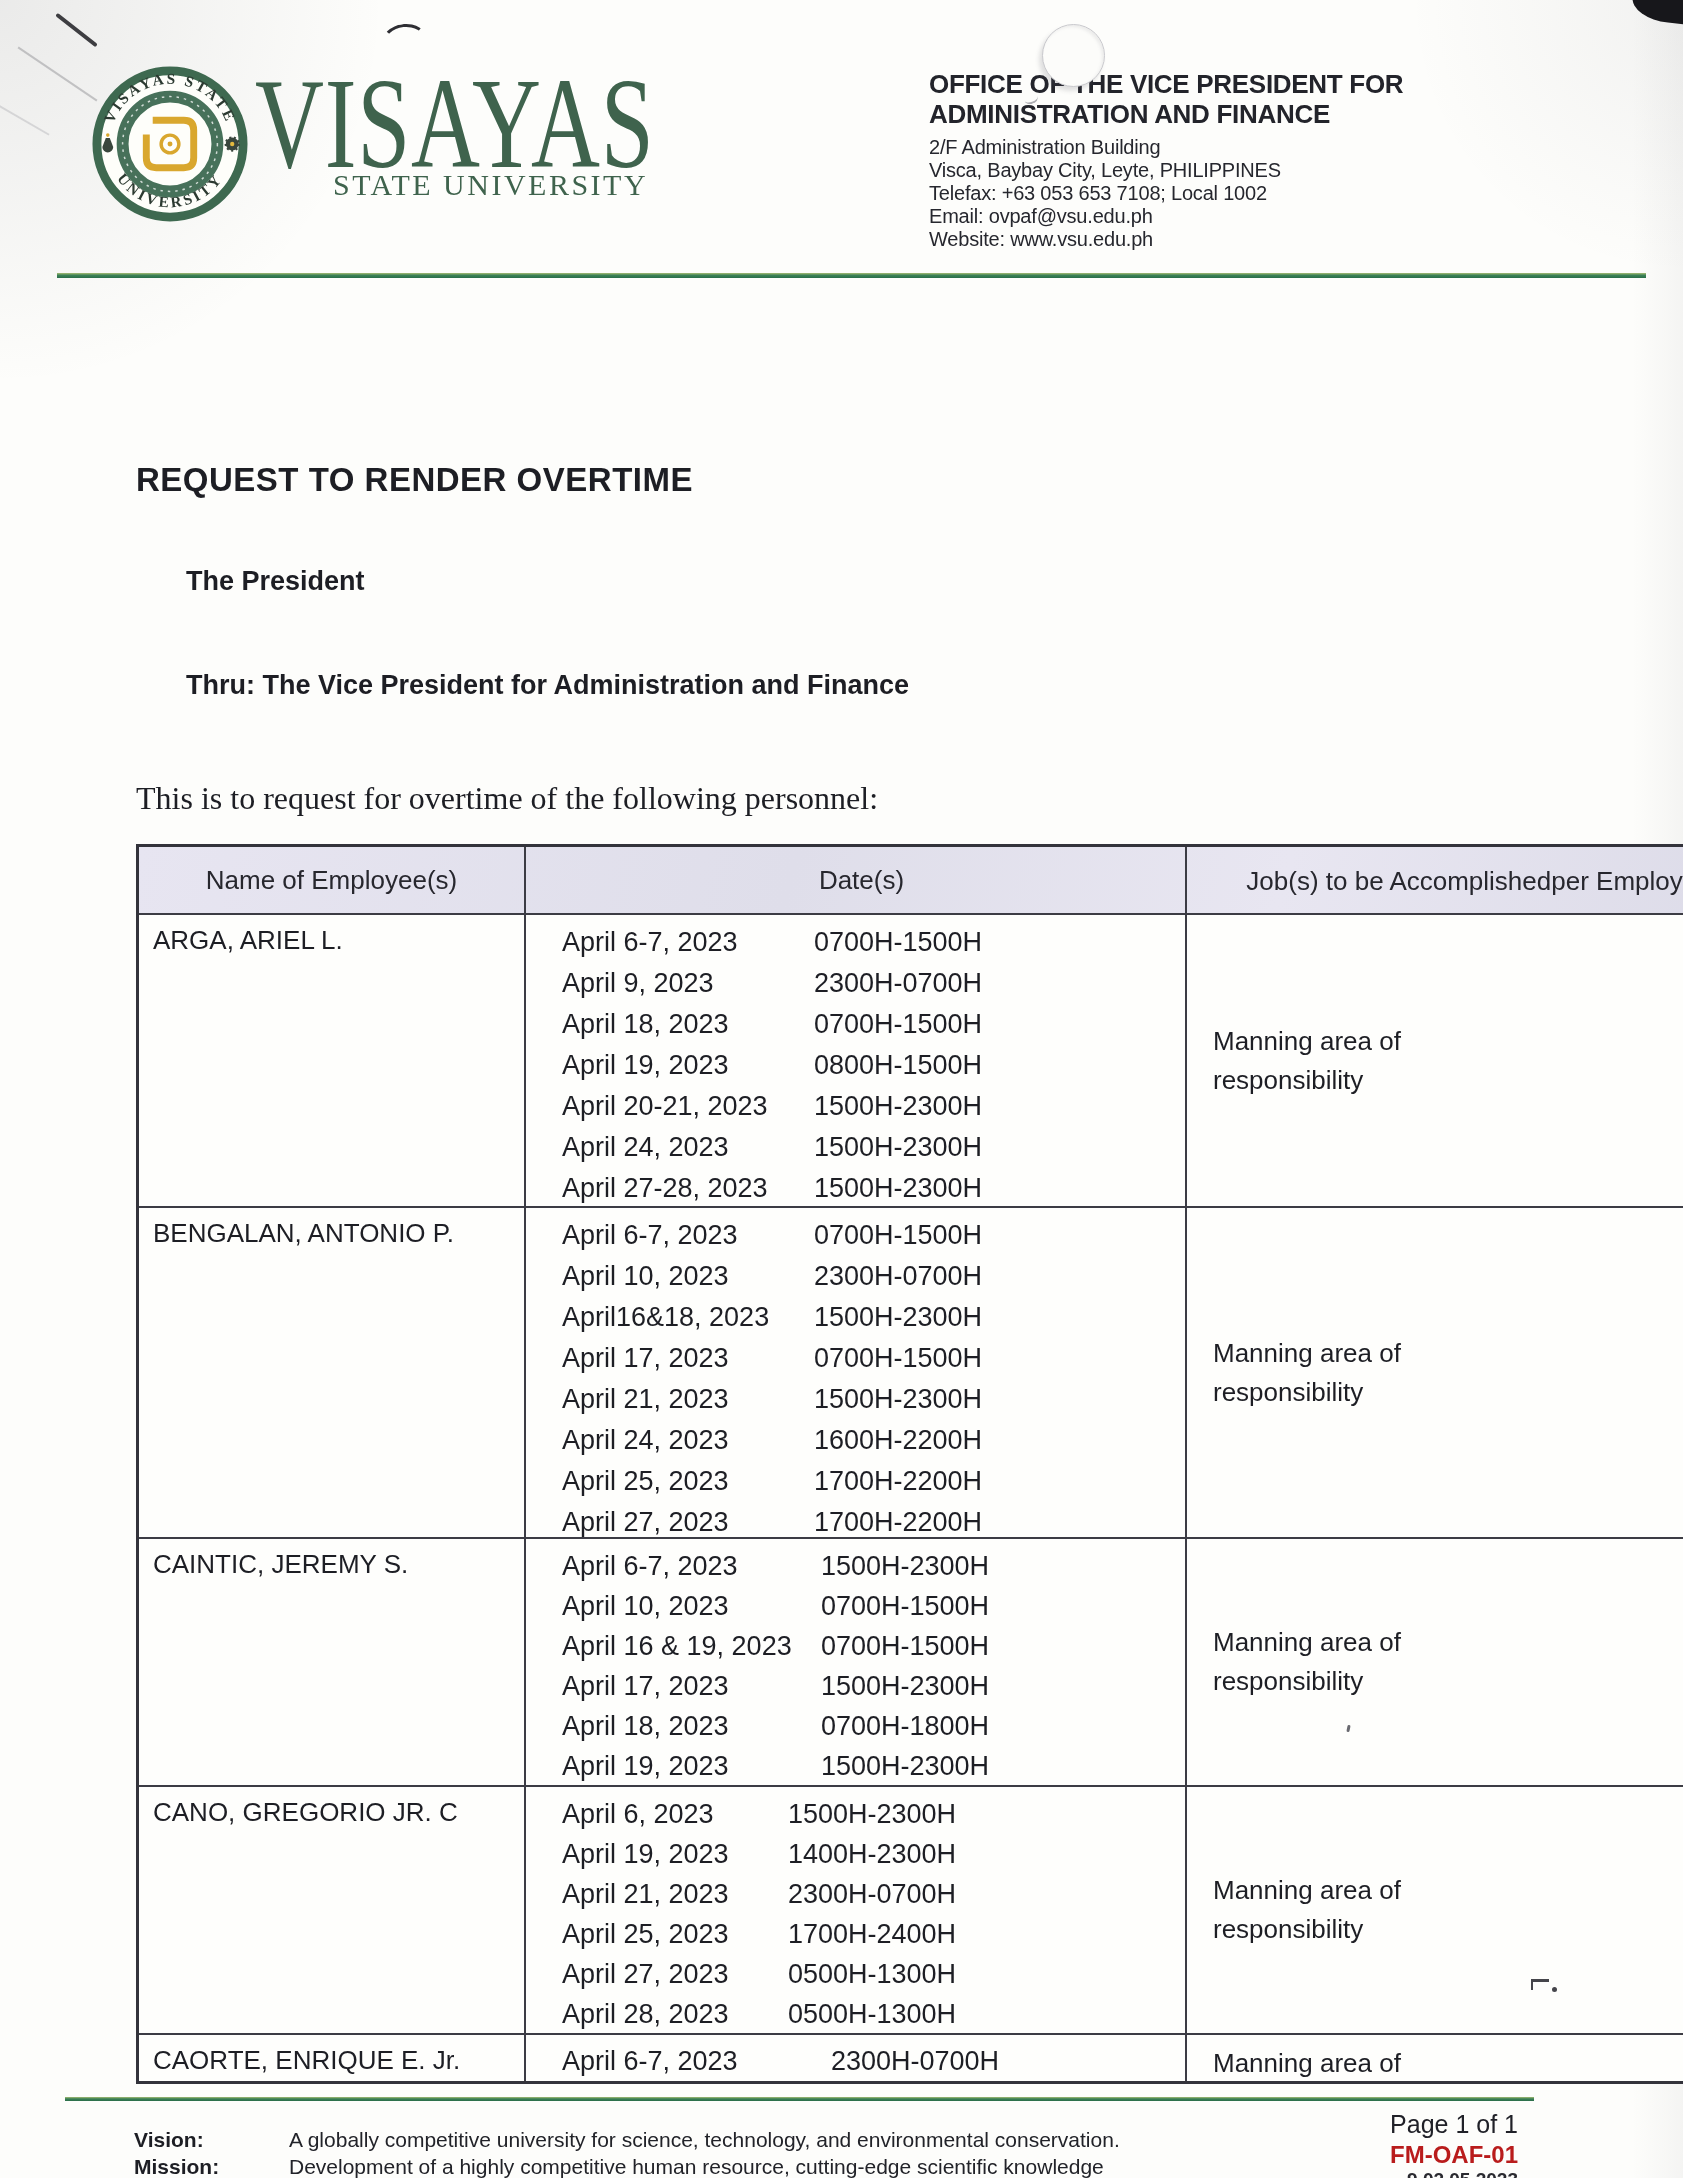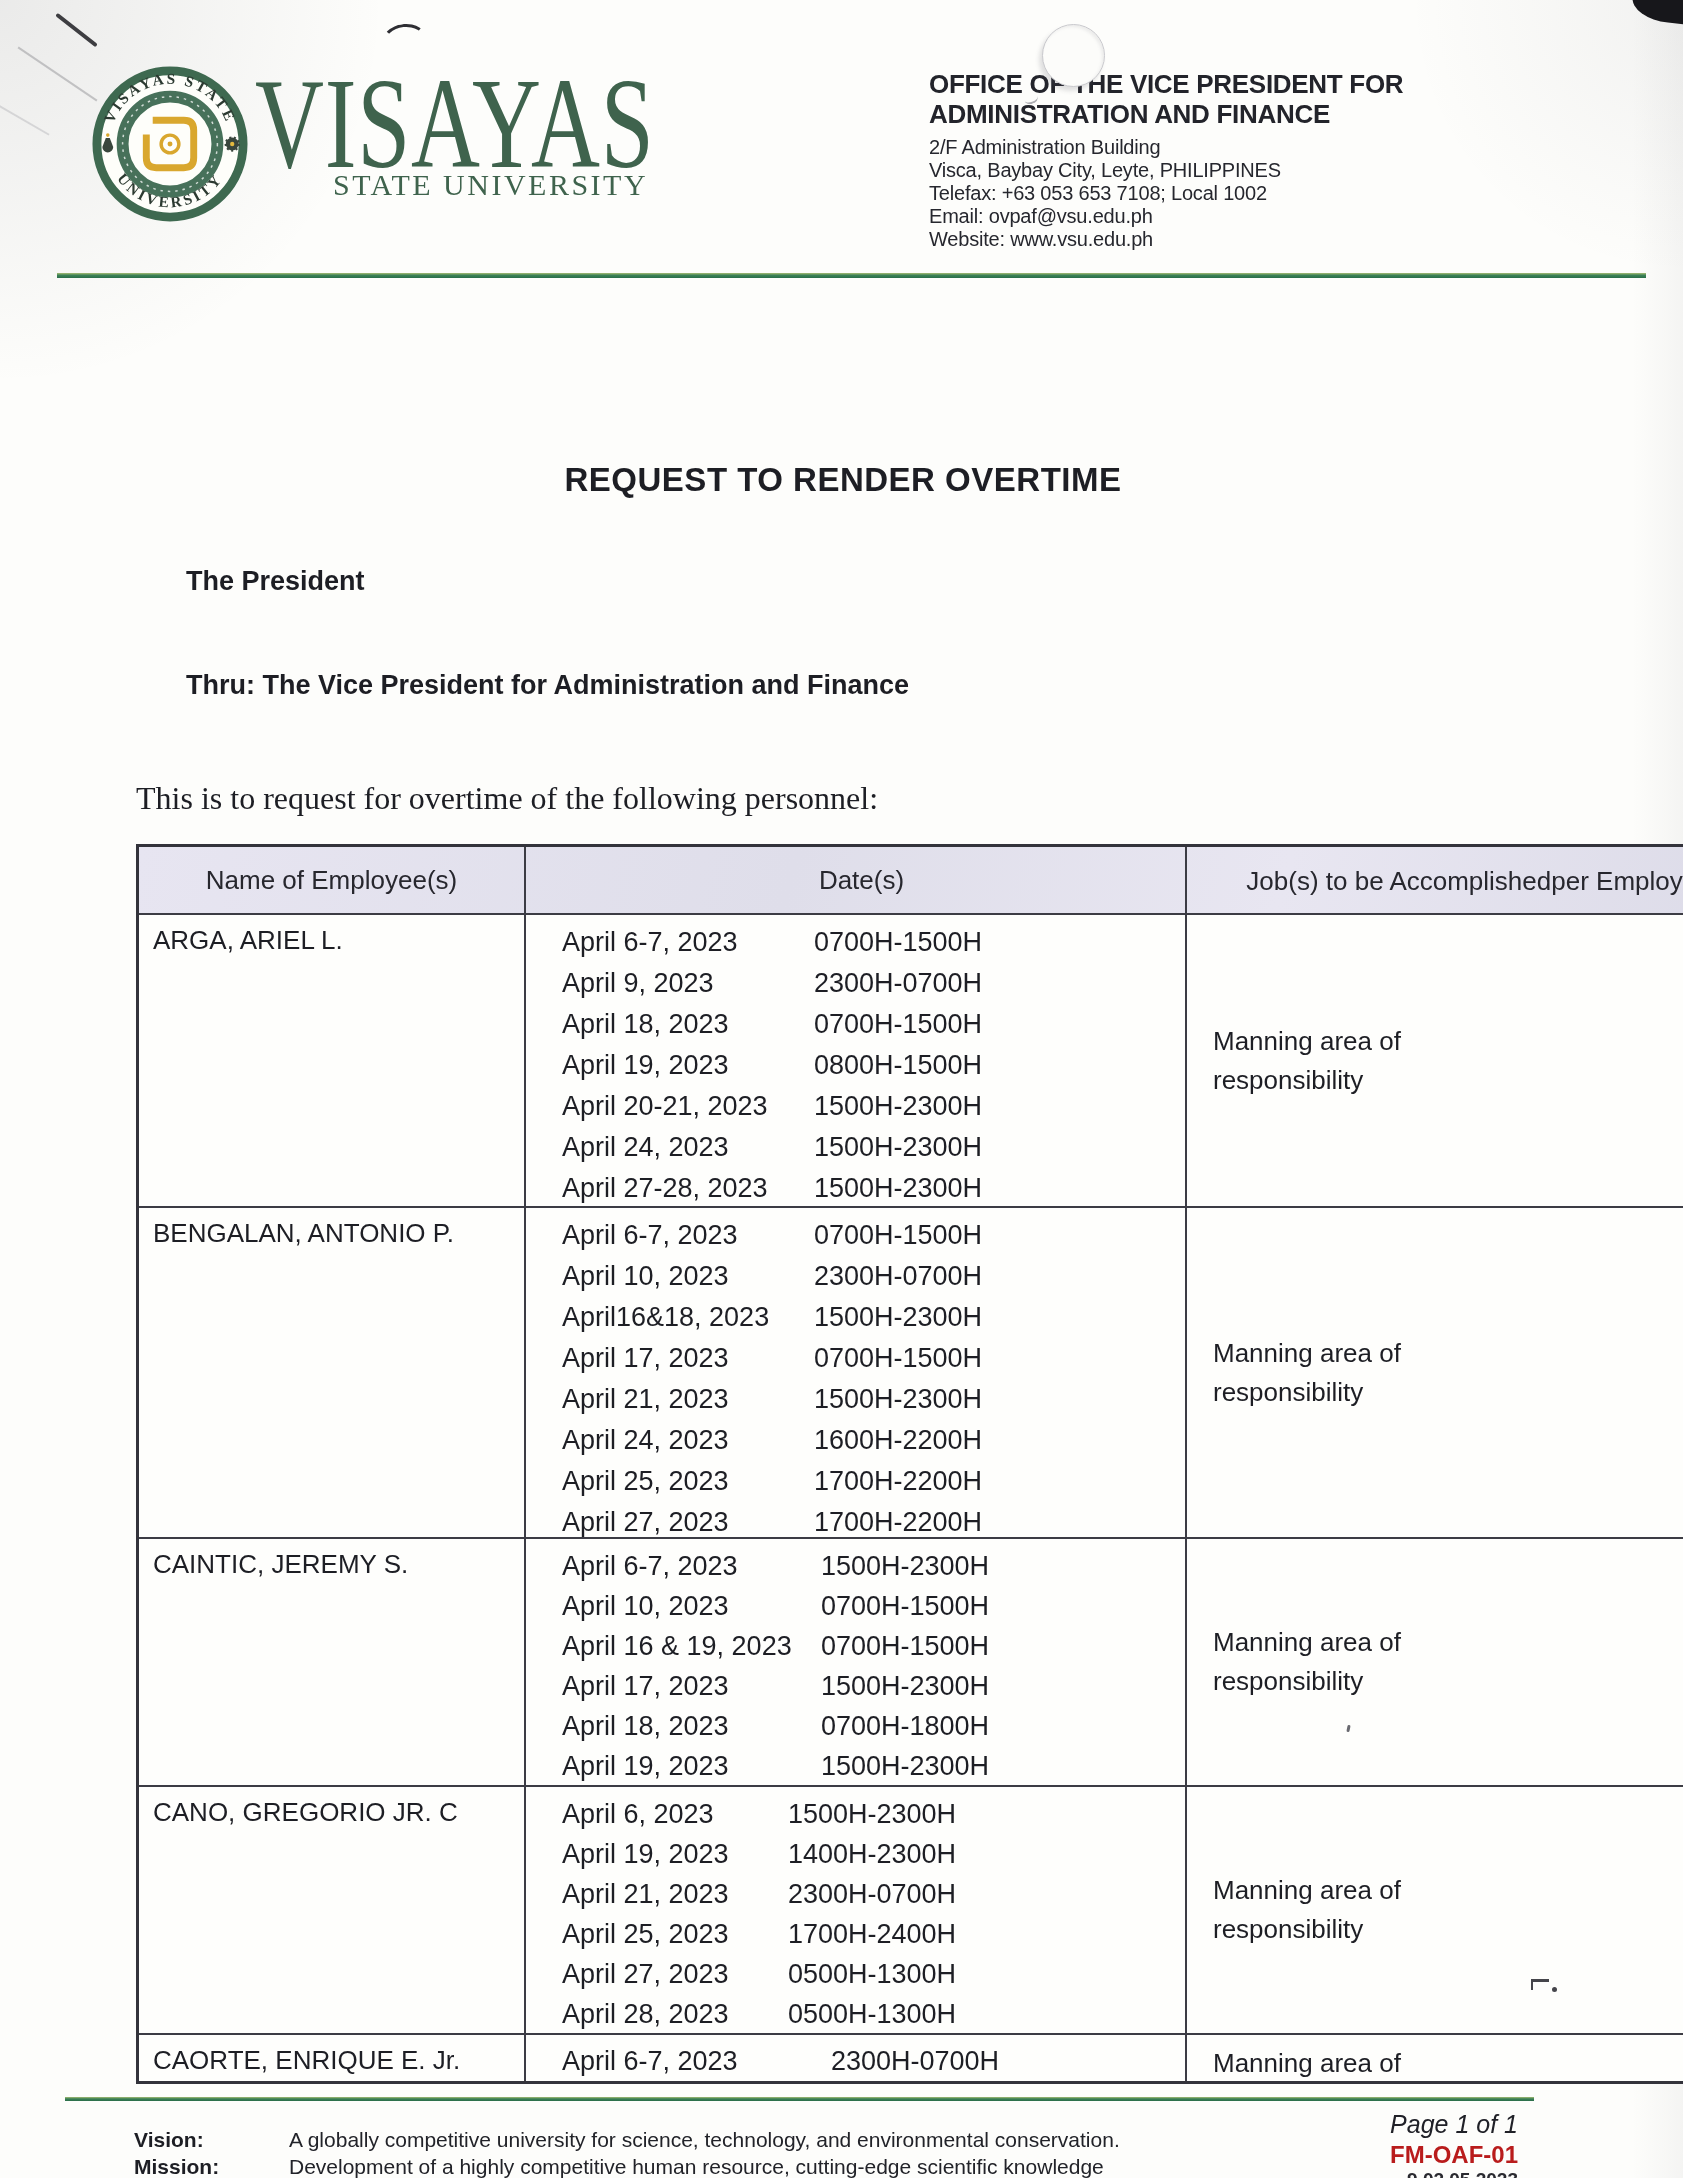--- a/index.html
+++ b/index.html
@@ -19,21 +19,21 @@
          border:1px solid #c9c9cd;box-shadow:-3px 4px 4px rgba(90,90,100,.18), inset -2px 2px 3px rgba(120,120,130,.12);}
   .squig{left:1024px;top:93px;width:14px;height:9px;border-bottom:2.5px solid #9a9aa0;border-radius:50%;transform:rotate(-18deg);opacity:.8;}
   
   .rule{height:5px;background:linear-gradient(to bottom,#a9bd74 0%,#3c8257 45%,#2a6d49 100%);}
   .rule-top{left:57px;top:273px;width:1589px;}
   .rule-bot{left:65px;top:2097px;width:1469px;height:4px;}
   
   .dateblock{left:1141px;top:360px;width:248px;text-align:center;}
   .dateline{display:inline-block;font-size:27px;border-bottom:2.5px solid #26262c;padding:0 4px 1px 4px;}
   .datelabel{font-size:26px;padding-top:4px;}
-  .title{left:136px;top:461px;width:1414px;text-align:center;font-weight:bold;font-size:33px;letter-spacing:0.5px;}
+  .title{left:136px;top:461px;width:1414px;text-align:left;font-weight:bold;font-size:33px;letter-spacing:0.5px;}
   .president{left:186px;top:566px;font-weight:bold;font-size:27px;}
   .thru{left:186px;top:670px;font-weight:bold;font-size:27px;}
   .intro{left:136px;top:780px;font-size:32px;font-family:Liberation Serif, serif;}
   
   .tbl{left:136px;top:844px;width:1638px;border:3px solid #33333b;background:#fefefc;box-sizing:border-box;}
   .tr{display:flex;box-sizing:border-box;}
   .thead{height:68px;background:linear-gradient(105deg,#e7e5f1 0%,#dfdeea 40%,#e8e6f1 70%,#dcdbe8 100%);
          border-bottom:2px solid #3c3c44;font-size:26px;color:#27272e;}
   .hc{display:flex;align-items:center;justify-content:center;box-sizing:border-box;text-align:center;}
   .c1{width:387px;border-right:2px solid #3c3c44;box-sizing:border-box;}
@@ -47,21 +47,21 @@
   .sec .c3{display:flex;flex-direction:column;justify-content:center;padding-left:26px;line-height:39px;}
   .s0{height:293px;} .s1{height:331px;} .s2{height:248px;} .s3{height:248px;} .s4{height:46px;}
   .s0 .dl{line-height:41px;} .s1 .dl{line-height:41px;} .s2 .dl{line-height:40px;}
   .s3 .dl{line-height:40px;} .s4 .dl{line-height:34px;}
   .dl{white-space:nowrap;}
   .d{display:inline-block;}
   .s0 .d,.s1 .d{width:252px;} .s2 .d{width:259px;} .s3 .d{width:226px;} .s4 .d{width:269px;}
   .s4 .c2{padding-top:9px;}
   .s4 .c3{justify-content:flex-start;padding-top:9px;}
   
-  .pageof{left:1221px;top:2110px;width:297px;text-align:right;font-style:italic;font-size:25px;color:#202128;}
+  .pageof{left:1221px;top:2110px;width:297px;text-align:right;font-size:25px;color:#202128;}
   .fmcode{left:1221px;top:2141px;width:297px;text-align:right;font-weight:bold;font-size:24px;color:#b91c1c;}
   .rev{left:1221px;top:2169px;width:297px;text-align:right;font-weight:bold;font-size:19px;color:#2a2a30;}
   .vlabel,.mlabel{left:134px;font-weight:bold;font-size:21px;color:#1d1e24;}
   .vtext,.mtext{left:289px;font-size:21px;color:#222329;}
   .vlabel,.vtext{top:2128px;} .mlabel,.mtext{top:2155px;}
   
   .crease1{left:51px;top:28px;width:51px;height:4px;background:#3d3d41;transform:rotate(38deg);border-radius:2px;}
   .crease2{left:10px;top:73px;width:95px;height:2px;background:#9a9a9e;transform:rotate(34deg);opacity:.55;}
   .crease3{left:-6px;top:119px;width:59px;height:2px;background:#b9b9bd;transform:rotate(30deg);opacity:.5;}
   .cornerTR{left:1632px;top:-14px;width:63px;height:36px;background:#17171b;border-radius:0 0 0 60%;transform:rotate(6deg);}

